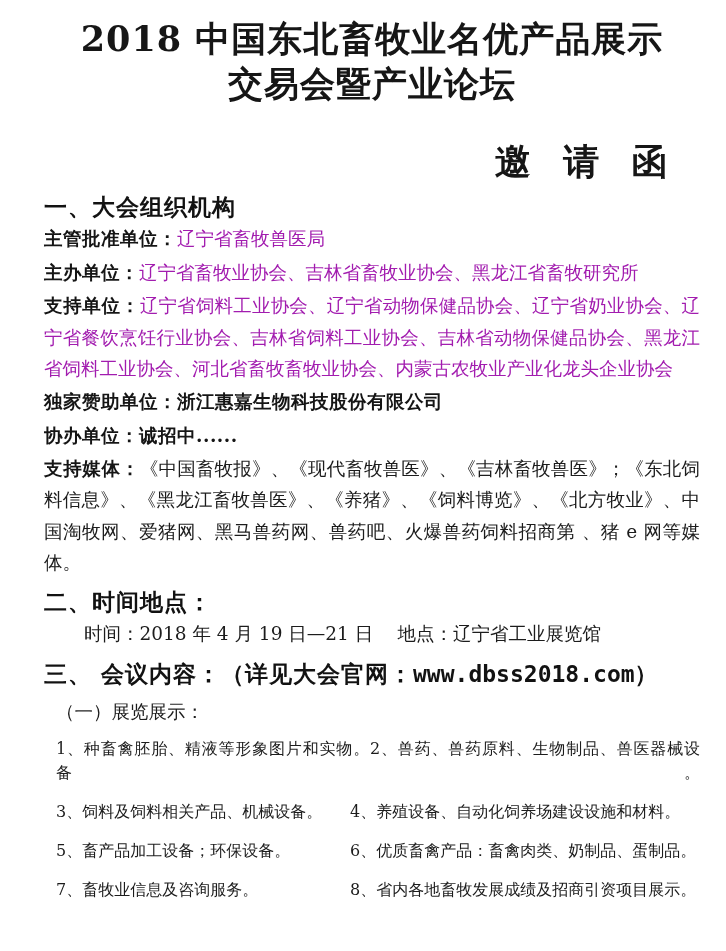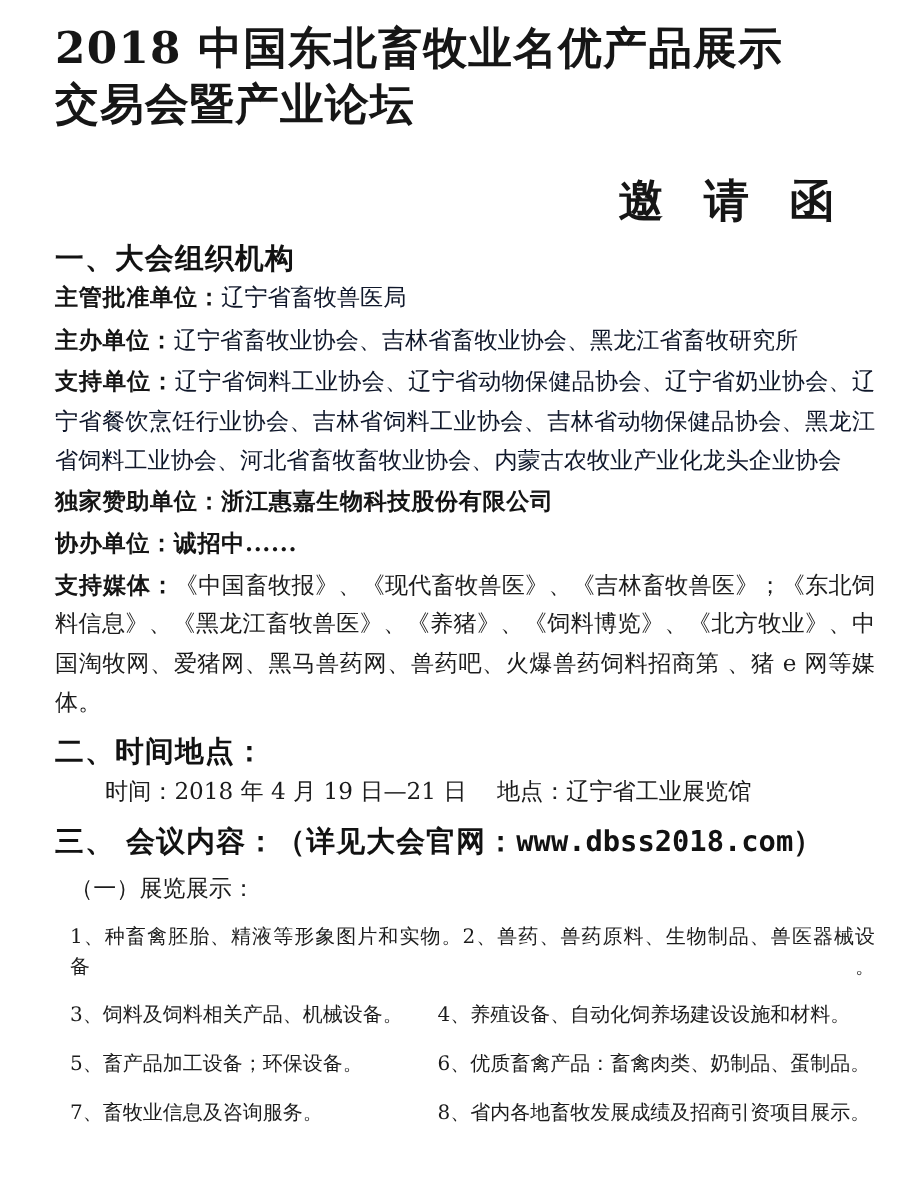--- a/index.html
+++ b/index.html
@@ -7,20 +7,21 @@
     position:relative;
     width:726px;height:951px;
     box-sizing:border-box;
     padding:16px 26px 0 44px;
     overflow:hidden;
     background:#ffffff;
     color:#1c1c1c;
     font-family:"DejaVu Serif", serif;
   }
   .title{
+    text-align:center;
     font-weight:bold;
     font-size:35px;
     line-height:45px;
     letter-spacing:1px;
     color:#161616;
   }
   .subtitle{
     margin-top:32px;
     text-align:right;
     font-weight:bold;
@@ -44,21 +45,21 @@
     line-height:34px;
     white-space:nowrap;
   }
   .tight{line-height:31.5px;}
   .lbl{
     font-family:"DejaVu Sans", sans-serif;
     font-weight:bold;
     color:#151515;
     letter-spacing:0.5px;
   }
-  .red{color:#0f172a;}
+  .red{color:#a21caf;}
   .bv{
     font-weight:bold;
     color:#151515;
     letter-spacing:0.5px;
   }
   .jl{
     white-space:normal;
     text-align:justify;
     text-align-last:justify;
   }

